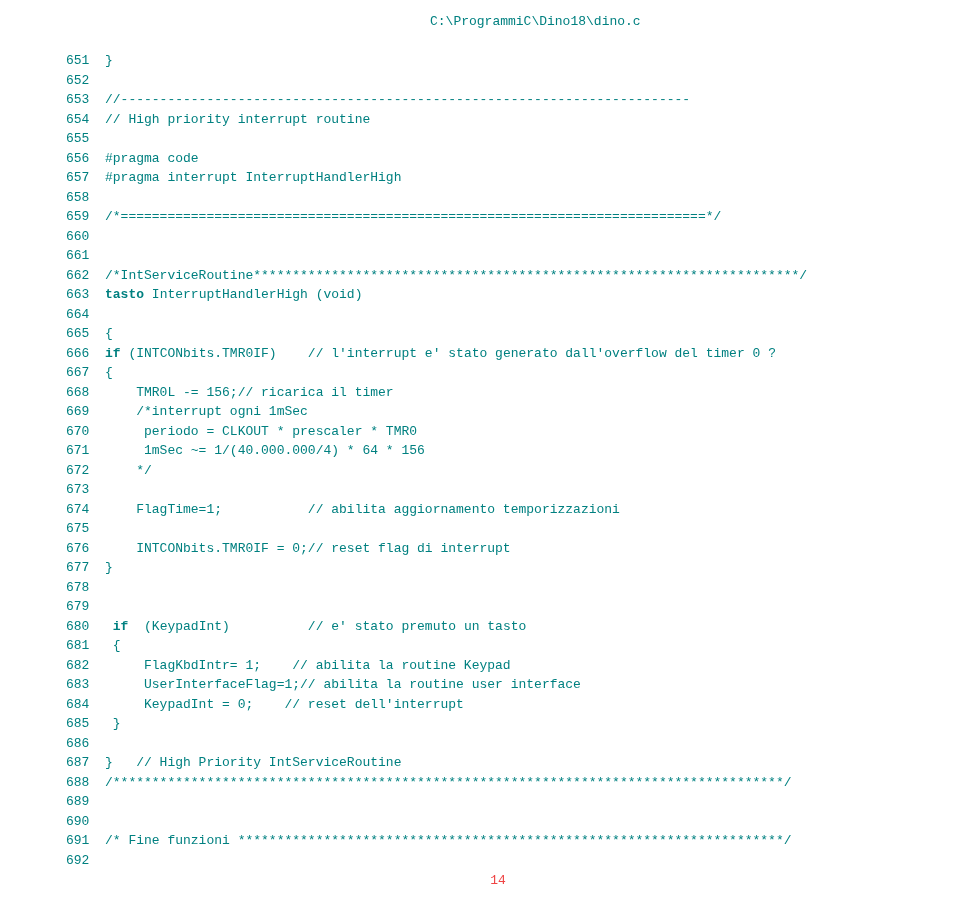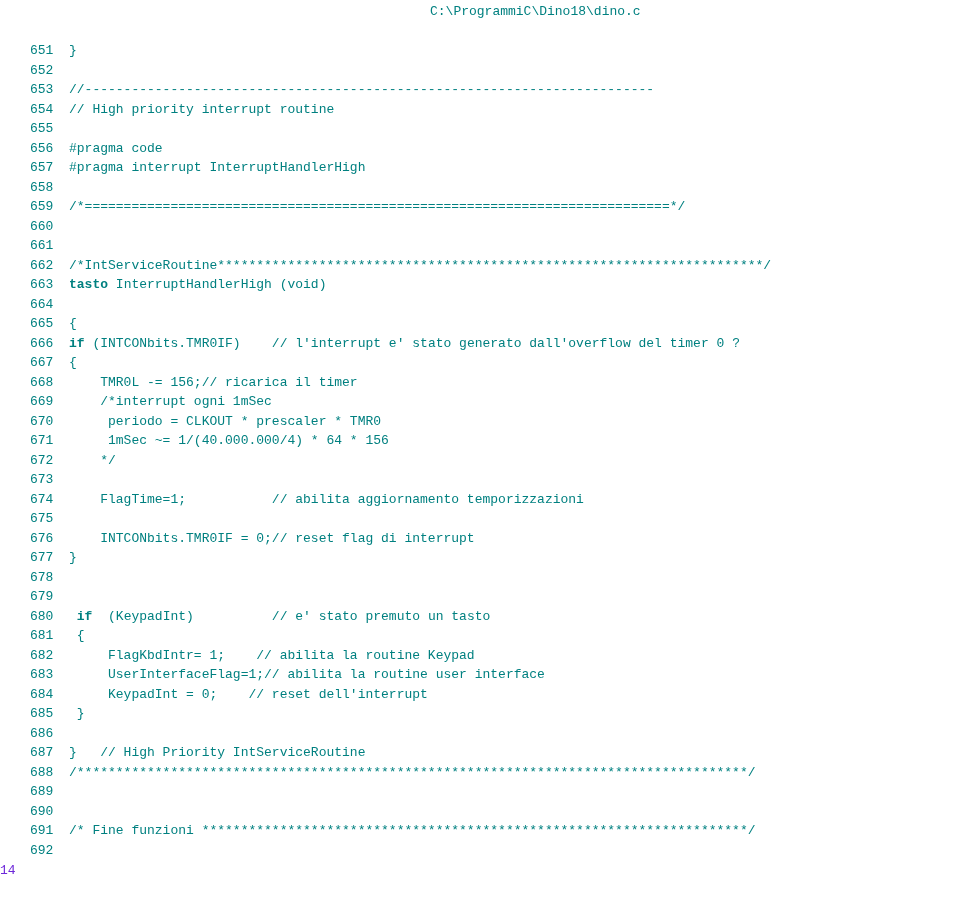--- a/index.html
+++ b/index.html
@@ -5,37 +5,38 @@
   body {
     margin: 0;
     padding: 0;
     background: #fff;
     font-family: "Courier New", Courier, monospace;
     font-size: 13px;
     line-height: 1.5;
     width: 960px;
   }
   .page {
-    padding: 2px 30px 40px 30px;
+    padding: 12px 30px 40px 30px;
     position: relative;
     min-height: 880px;
     box-sizing: border-box;
   }
   .code-block {
     white-space: pre;
     color: #008080;
+    margin-left: 36px;
   }
   .b { font-weight: bold; color: #008080; }
   .pagenum {
     position: absolute;
     bottom: 20px;
     left: 0;
     right: 0;
-    text-align: left;
-    color: #6d28d9;
+    text-align: center;
+    color: #ef4444;
   }
 </style>
 </head>
 <body>
 
 <div class="page">
   <div class="code-block" style="margin-left:400px;">C:\ProgrammiC\Dino18\dino.c</div>
   <br>
   <div id="code-container" class="code-block">651  }
 652  

